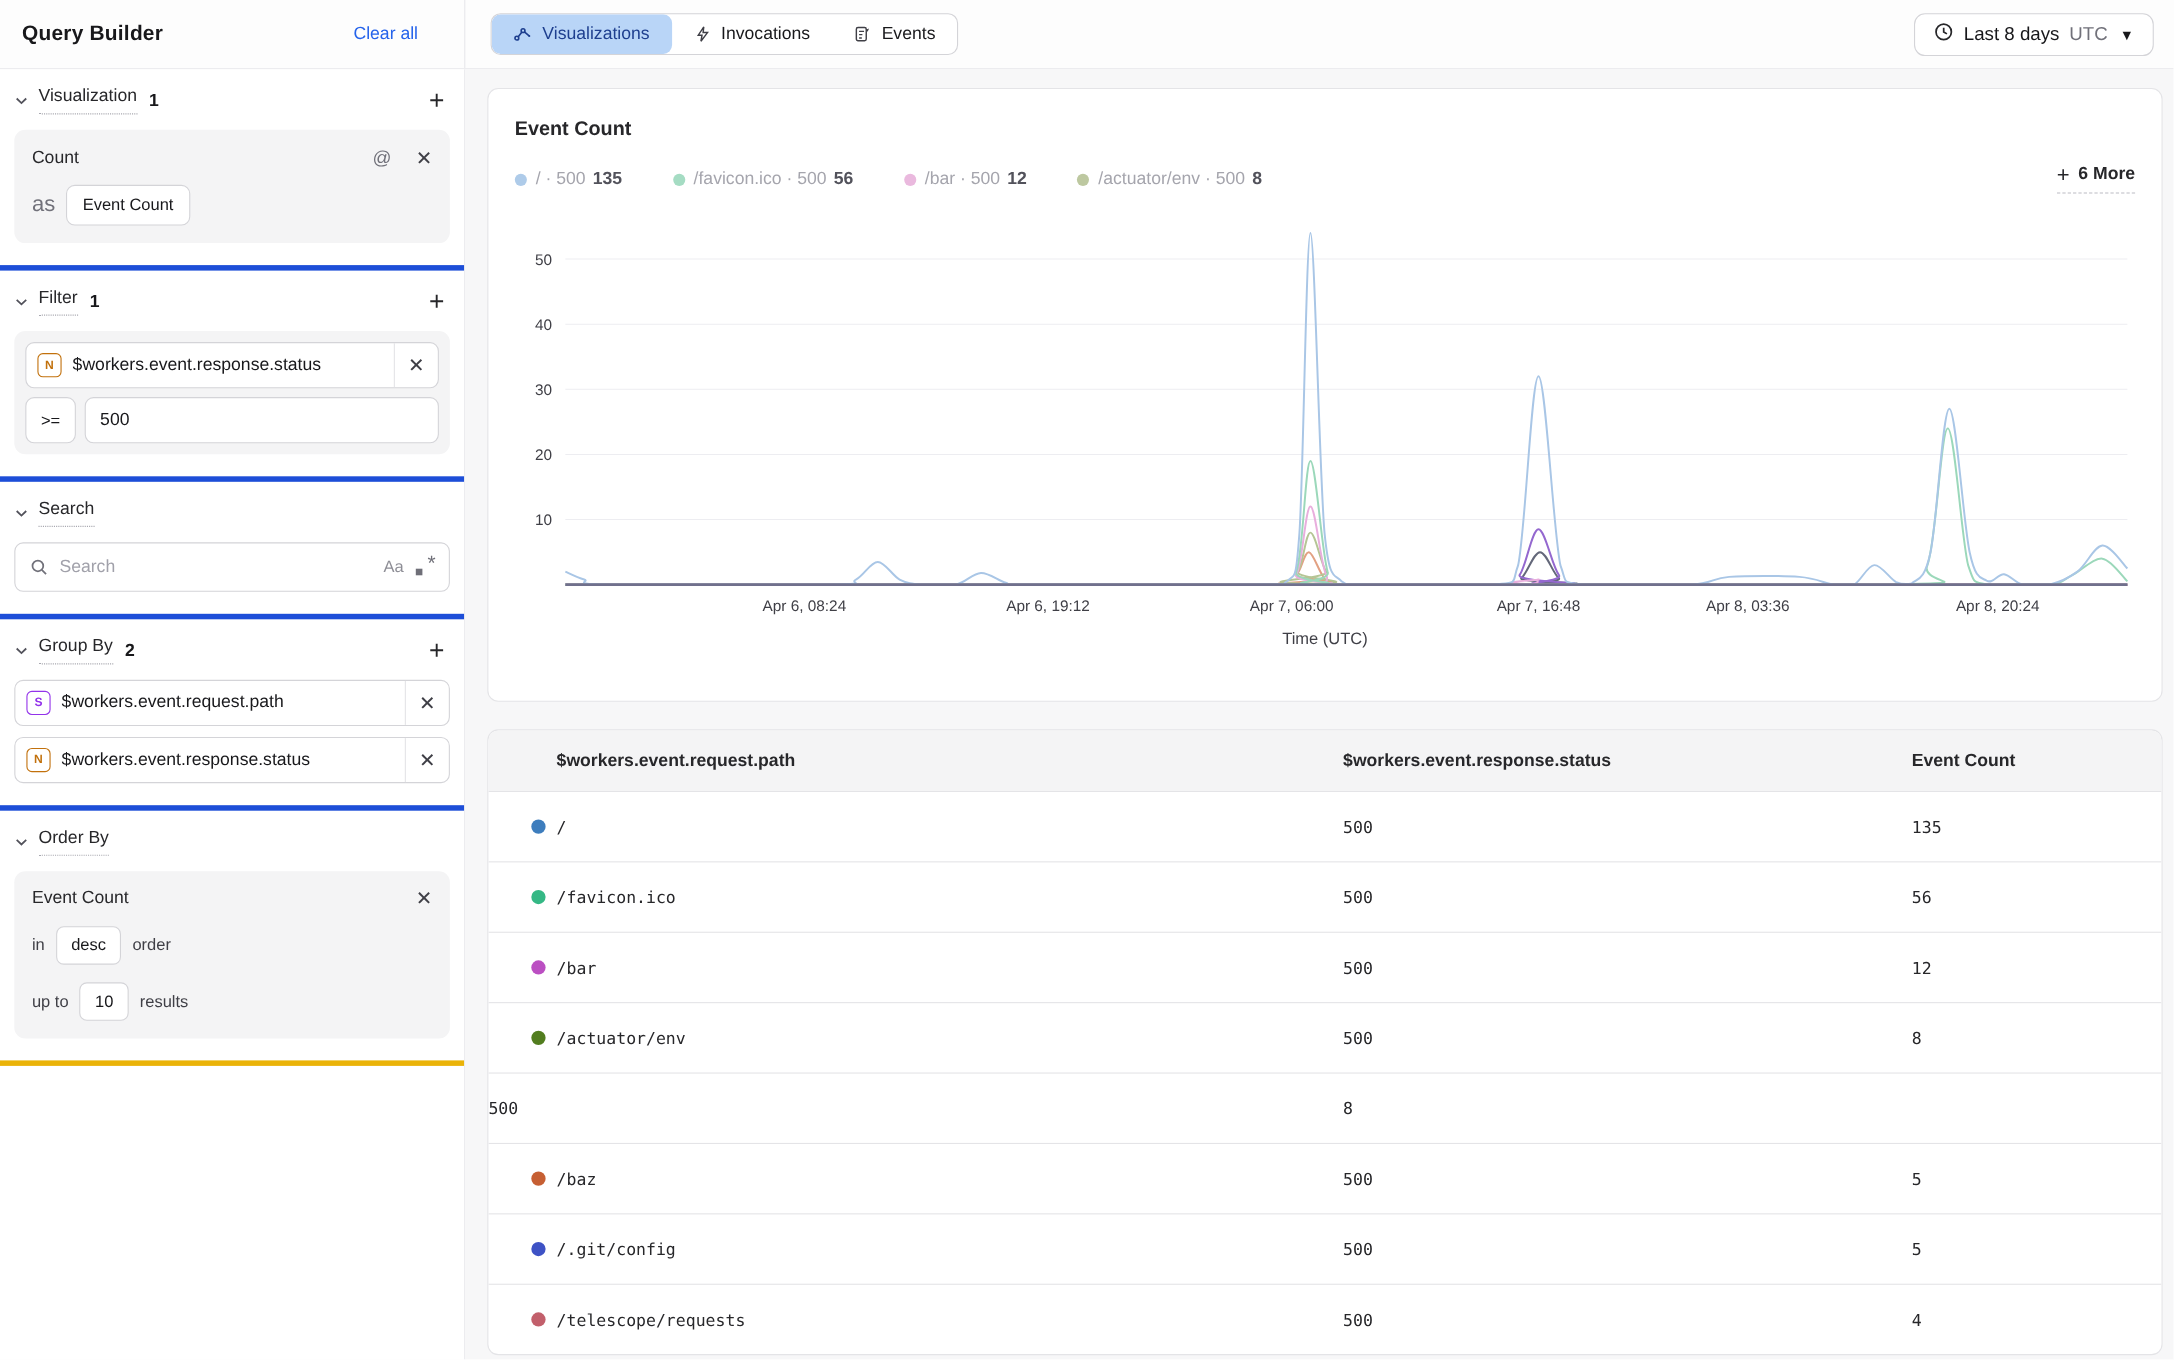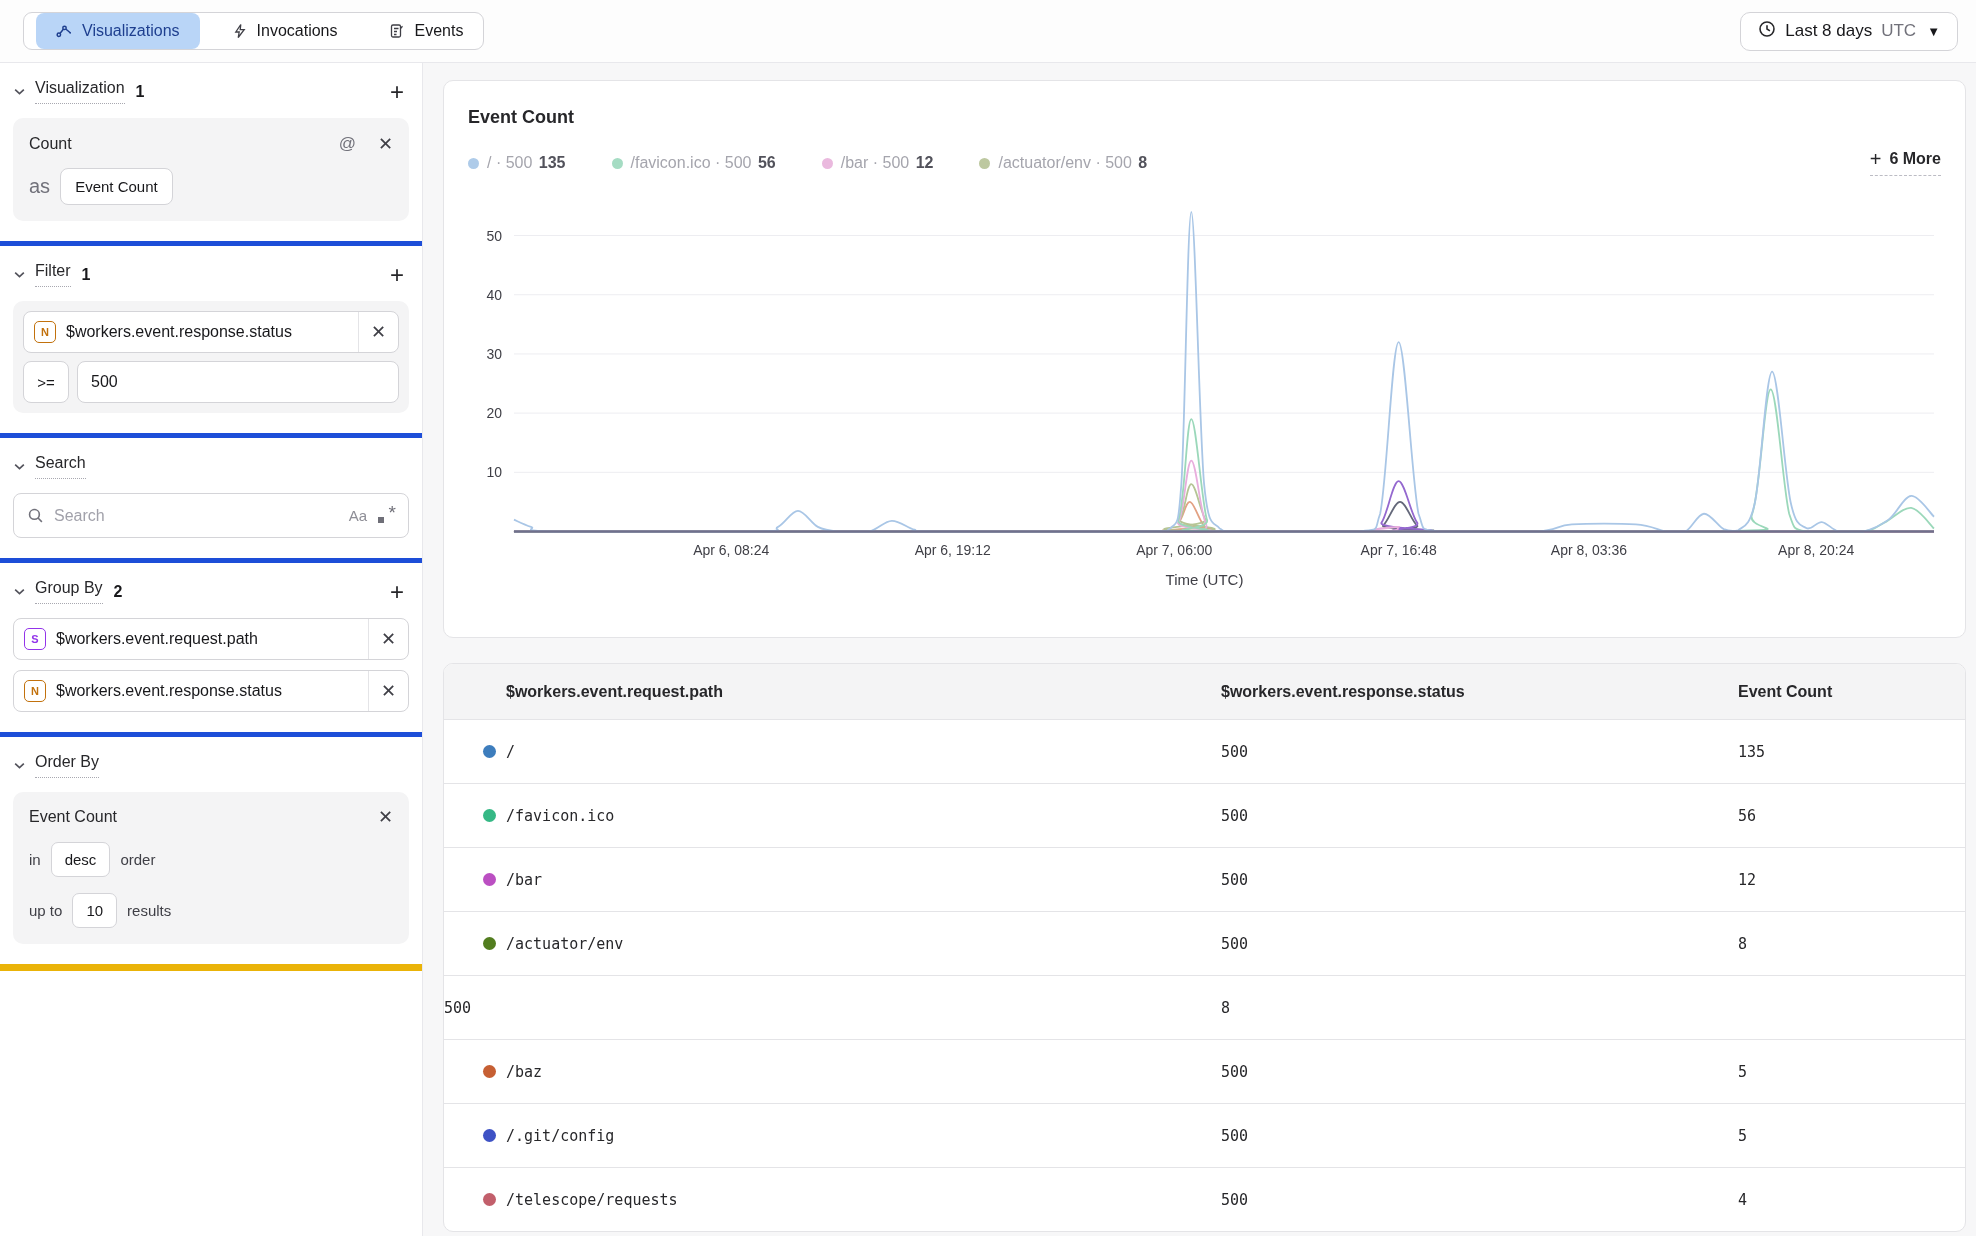--- a/index.html
+++ b/index.html
@@ -12,38 +12,38 @@
     background:#fdfdfd; border-bottom:1px solid #e8e8ec; }
   .topbar-left { width:423px; flex:0 0 423px; display:flex; align-items:center;
     justify-content:space-between; padding:0 42px 0 20px; border-right:1px solid #e8e8ec; }
   .qb-title { font-size:19px; font-weight:bold; color:#18181b; letter-spacing:.2px; }
   .clear-all { font-size:16px; color:#2563eb; cursor:pointer; }
   .topbar-main { flex:1; display:flex; align-items:center; justify-content:space-between;
     padding:0 18px 0 23px; }
   .tab-group { display:flex; align-items:stretch; height:38px; background:#fff;
     border:1px solid #d4d4d8; border-radius:9px; overflow:hidden; }
   .tab { display:flex; align-items:center; gap:9px; padding:0 20px; font-size:16px;
-    color:#18181b; cursor:pointer; border-radius:8px;margin-left:12px; }
+    color:#18181b; cursor:pointer; border-radius:8px; }
   .tab .ticon { display:flex; align-items:center; color:#3f3f46; }
   .tab.active { background:#b9d5f7; color:#1e3f8f; }
   .tab.active .ticon { color:#1e3f8f; }
   .time-btn { display:flex; align-items:center; gap:9px; height:39px; padding:0 17px;
     border:1px solid #d4d4d8; border-radius:10px; background:#fff; font-size:17px; cursor:pointer; }
   .time-btn .muted { color:#71717a; }
   .caret { font-size:13px; color:#18181b; margin-left:2px; }
 
   
   .body-row { flex:1; display:flex; min-height:0; }
   .sidebar { width:423px; flex:0 0 423px; background:#fff; border-right:1px solid #e8e8ec;
     overflow:hidden; }
   .main { flex:1; background:#f7f7f8; overflow:hidden; padding:17px 10px 0 20px; }
 
   
   .section { padding:16px 13px 20px 13px; border-bottom:5px solid #1d4ed8; }
-  .section:last-child { border-bottom:7px solid #eab308; }
+  .section:last-child { border-bottom:5px solid #eab308; }
   .sec-head { display:flex; align-items:center; gap:9px; margin-bottom:14px; }
   .chev { display:flex; align-items:center; color:#52525b; flex:0 0 auto; }
   .sec-label { font-size:16px; color:#27272a; border-bottom:1.5px dotted #a8a8b0; padding-bottom:6px; }
   .sec-count { font-size:16px; font-weight:bold; color:#18181b; margin-left:2px; }
   .plus-btn { margin-left:auto; font-size:24px; font-weight:300; color:#27272a; line-height:20px;
     cursor:pointer; padding:0 5px; }
   .gray-card { background:#f4f4f5; border-radius:10px; padding:16px; }
   .card-row1 { display:flex; align-items:center; }
   .card-title { font-size:16px; color:#27272a; }
   .icon-at { margin-left:auto; color:#71717a; font-size:17px; cursor:pointer; }
@@ -107,20 +107,24 @@
   .t-row .c1 { padding-left:39px; display:flex; align-items:center; gap:10px; overflow:hidden; }
   .row-dot { width:13px; height:13px; border-radius:50%; flex:0 0 13px; }
   .path-text { white-space:nowrap; overflow:hidden; text-overflow:ellipsis; padding-right:30px; }
 </style>
 </head>
 <body>
 
 <div class="app">
 
   <div class="topbar">
+    <div class="topbar-left">
+      <div class="qb-title">Query Builder</div>
+      <div class="clear-all">Clear all</div>
+    </div>
     <div class="topbar-main">
       <div class="tab-group">
           <div class="tab active">
             <span class="ticon">
               <svg width="17" height="17" viewBox="0 0 16 16" fill="none" stroke="currentColor" stroke-width="1.4">
                 <circle cx="2.7" cy="11" r="1.6"></circle>
                 <circle cx="8" cy="4.6" r="1.6"></circle>
                 <path d="M3.9 9.7 L6.9 5.9 M9.2 5.6 L13.4 9.2"></path>
                 <circle cx="13.4" cy="9.2" r="0.8" fill="currentColor" stroke="none"></circle>
               </svg>

